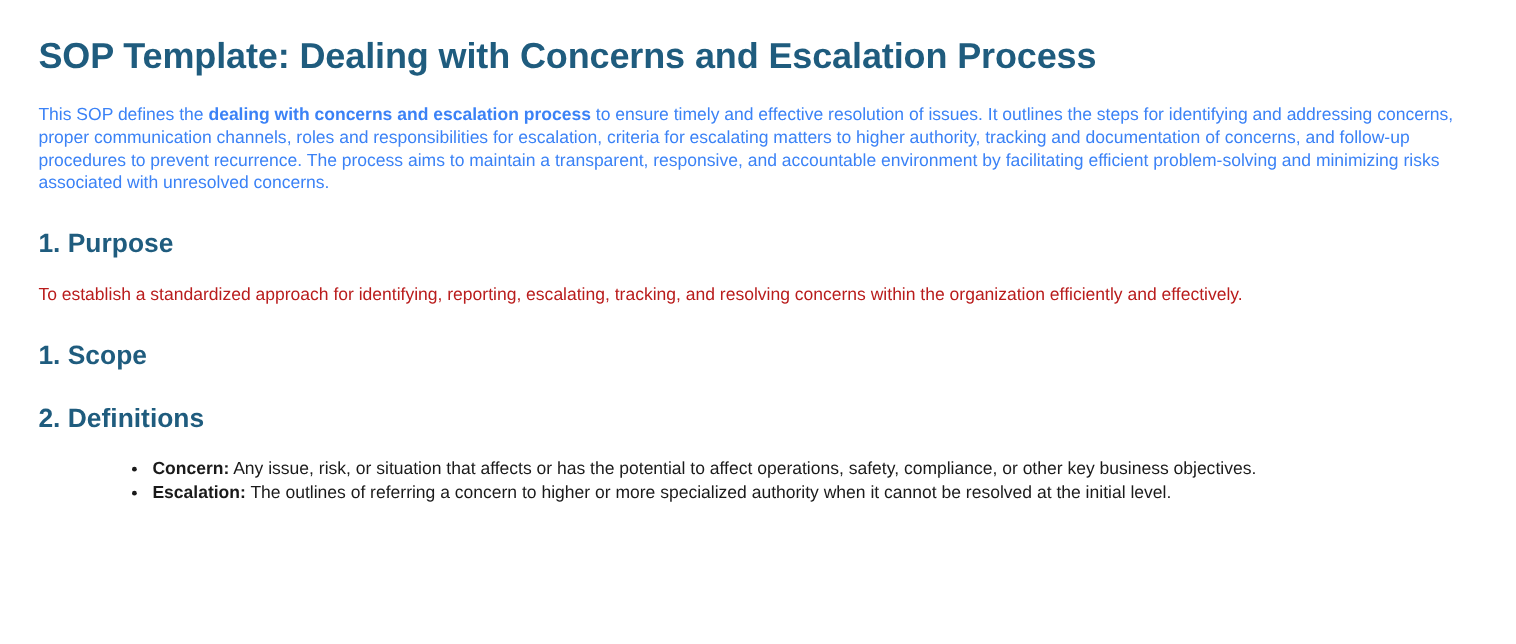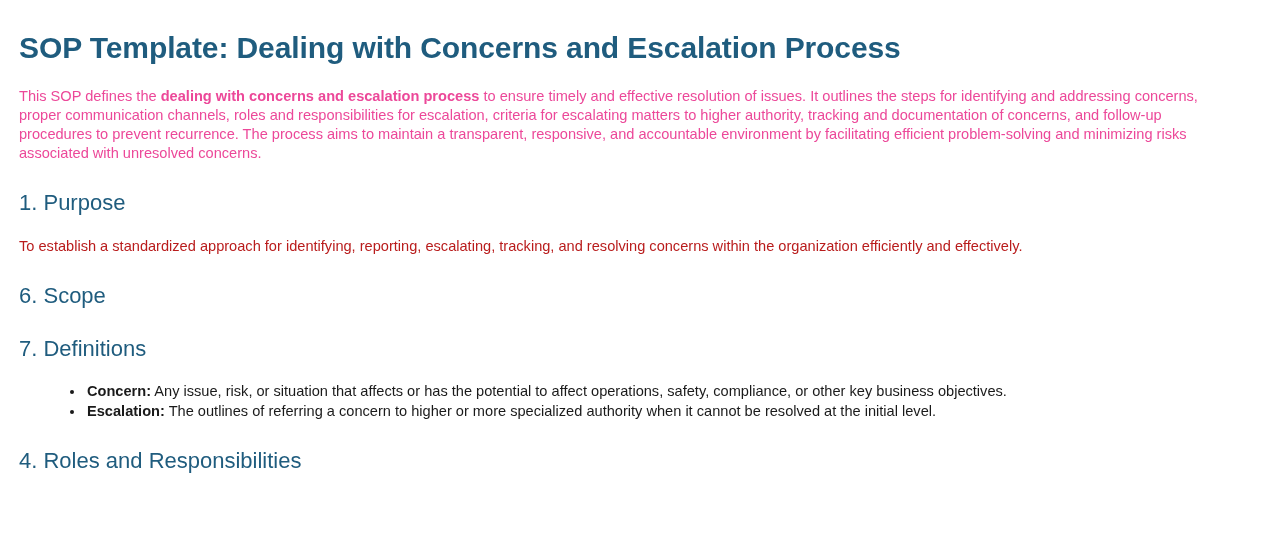--- a/index.html
+++ b/index.html
@@ -9,44 +9,44 @@
   }
   body {
     width: 1263px;
     height: 537px;
     overflow: hidden;
     font-family: "Liberation Sans", sans-serif;
     color: #1a1a1a;
     -webkit-font-smoothing: antialiased;
   }
   .page {
-    padding: 30px 40px 0 19px;
+    padding: 30px 40px 0 32px;
     box-sizing: border-box;
     width: 1263px;
   }
   .doc-title {
     font-size: 30px;
     font-weight: bold;
     color: #1f5c7e;
     margin: 0 0 22px 0;
     line-height: 1.18;
     letter-spacing: -0.1px;
   }
   .intro {
     font-size: 14.6px;
     line-height: 19px;
     margin: 0 0 12px 0;
     max-width: 1184px;
     text-align: left;
-    color: #ec4899;
+    color: #3b82f6;
   }
   .intro b { font-weight: bold; }
   .section-heading {
     font-size: 22px;
-    font-weight: normal;
+    font-weight: bold;
     color: #1f5c7e;
     margin: 26px 0 0 0;
     line-height: 1.25;
   }
   .section-body {
     font-size: 14.6px;
     line-height: 19px;
     margin: 20px 0 0 0;
     max-width: 1184px;
     color: #b91c1c;
@@ -54,38 +54,38 @@
   ul.definitions {
     margin: 18px 0 0 0;
     padding-left: 66px;
     list-style-type: disc;
   }
   ul.definitions li {
     font-size: 14.6px;
     line-height: 20px;
     color: #1a1a1a;
     padding-left: 2px;
+    margin-left: 27px;
   }
   .term { font-weight: bold; }
 </style>
 </head>
 <body>
 
 <div class="page">
 
   <h1 class="doc-title">SOP Template: Dealing with Concerns and Escalation Process</h1>
 
   <p class="intro"><span>This SOP defines the </span><b>dealing with concerns and escalation process</b><span> to ensure timely and effective resolution of issues. It outlines the steps for identifying and addressing concerns, proper communication channels, roles and responsibilities for escalation, criteria for escalating matters to higher authority, tracking and documentation of concerns, and follow-up procedures to prevent recurrence. The process aims to maintain a transparent, responsive, and accountable environment by facilitating efficient problem-solving and minimizing risks associated with unresolved concerns.</span></p>
 
   <h2 class="section-heading">1. Purpose</h2>
   <p class="section-body">To establish a standardized approach for identifying, reporting, escalating, tracking, and resolving concerns within the organization efficiently and effectively.</p>
 
-  <h2 class="section-heading">6. Scope</h2>
+  <h2 class="section-heading">1. Scope</h2>
 
-  <h2 class="section-heading">7. Definitions</h2>
+  <h2 class="section-heading">2. Definitions</h2>
   <ul class="definitions">
     <li><span class="term">Concern:</span><span> Any issue, risk, or situation that affects or has the potential to affect operations, safety, compliance, or other key business objectives.</span></li>
     <li><span class="term">Escalation:</span><span> The outlines of referring a concern to higher or more specialized authority when it cannot be resolved at the initial level.</span></li>
   </ul>
 
-  <h2 class="section-heading">4. Roles and Responsibilities</h2>
 
 </div>
 
 </body></html>

